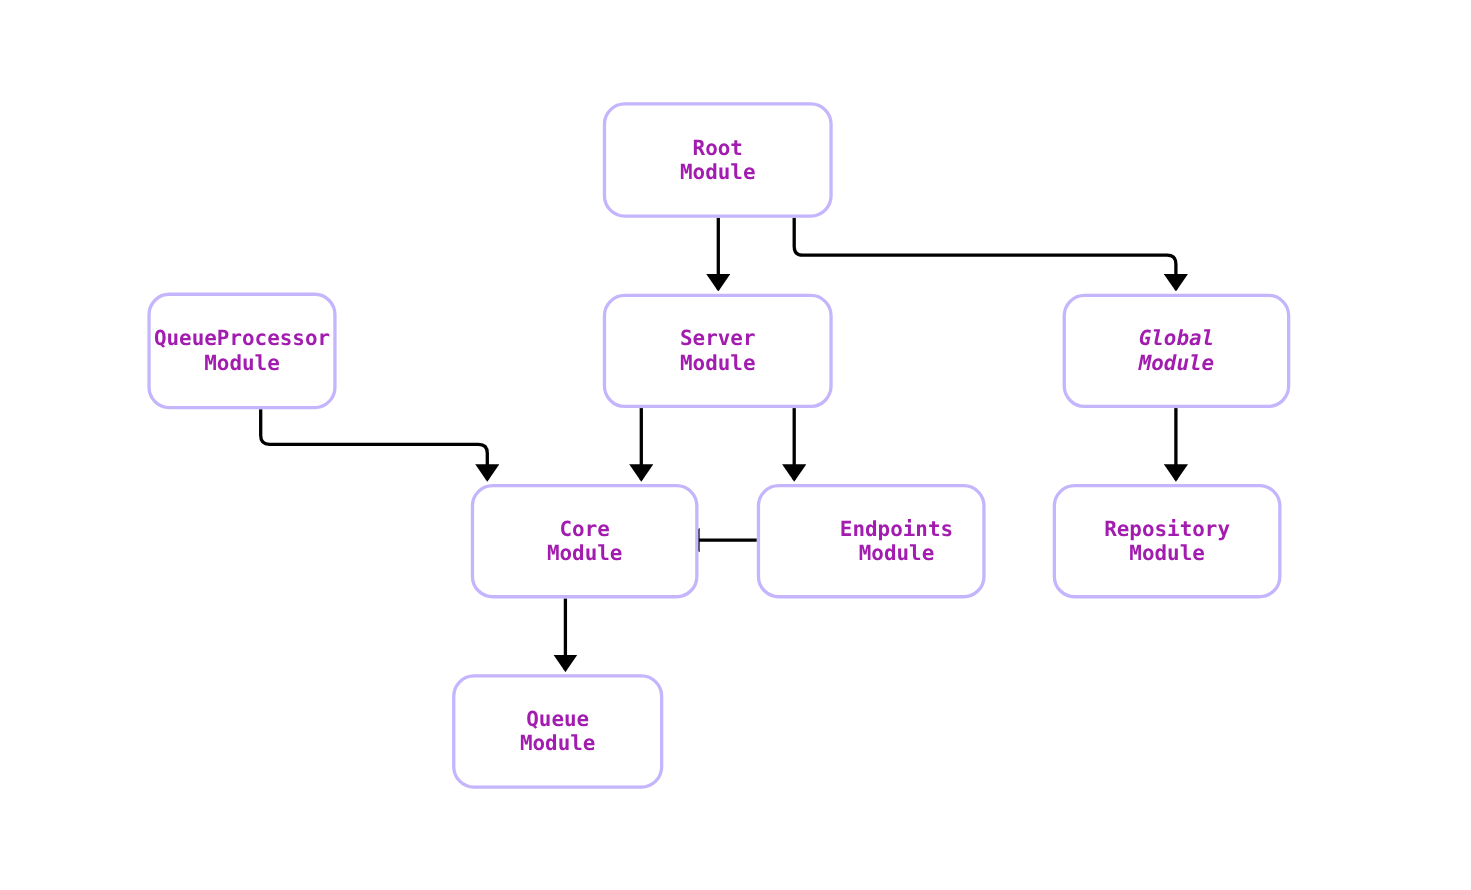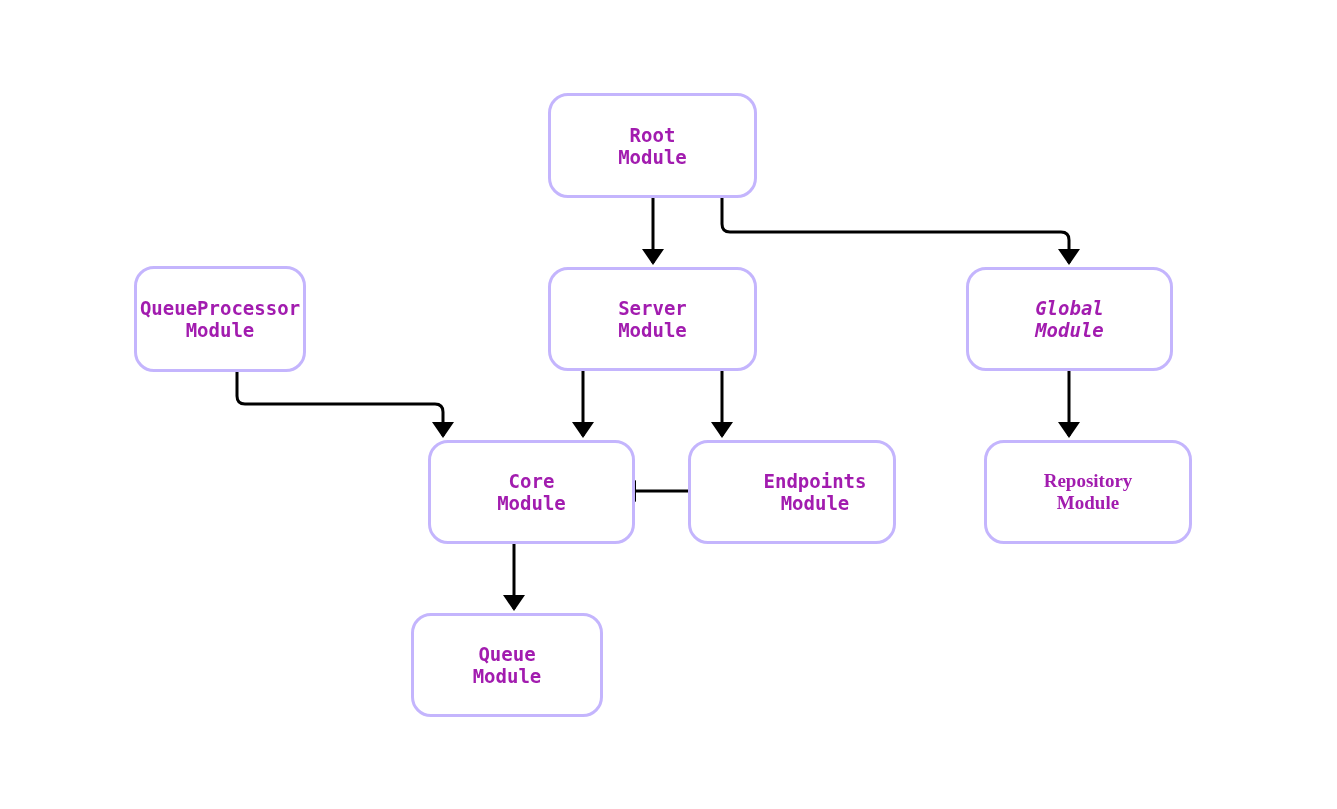--- a/index.html
+++ b/index.html
@@ -24,21 +24,21 @@
     line-height: 22px;
     color: #a21caf;
     white-space: pre-line;
   }
   #node-root          { left: 548px; top:  93px; width: 209px; height: 105px; }
   #node-queueprocessor{ left: 134px; top: 266px; width: 172px; height: 106px; }
   #node-server        { left: 548px; top: 267px; width: 209px; height: 104px; }
   #node-global        { left: 966px; top: 267px; width: 207px; height: 104px; font-style: italic; }
   #node-core          { left: 411px; top: 440px; width: 207px; height: 104px; margin-left: 17px; }
   #node-endpoints     { left: 688px; top: 440px; width: 208px; height: 104px; padding-left: 46px; }
-  #node-repository    { left: 984px; top: 440px; width: 208px; height: 104px; font-family: Liberation Serif, serif; }
+  #node-repository    { left: 957px; top: 440px; width: 208px; height: 104px; }
   #node-queue         { left: 411px; top: 613px; width: 192px; height: 104px; }
 </style>
 </head>
 <body>
 
 <div class="canvas">
 
   <svg class="edges" width="1337" height="809" viewBox="0 0 1337 809">
     <defs>
       <marker id="arrowhead" markerUnits="userSpaceOnUse" markerWidth="16" markerHeight="22" viewBox="0 0 16 22" refX="14" refY="11" orient="auto">

